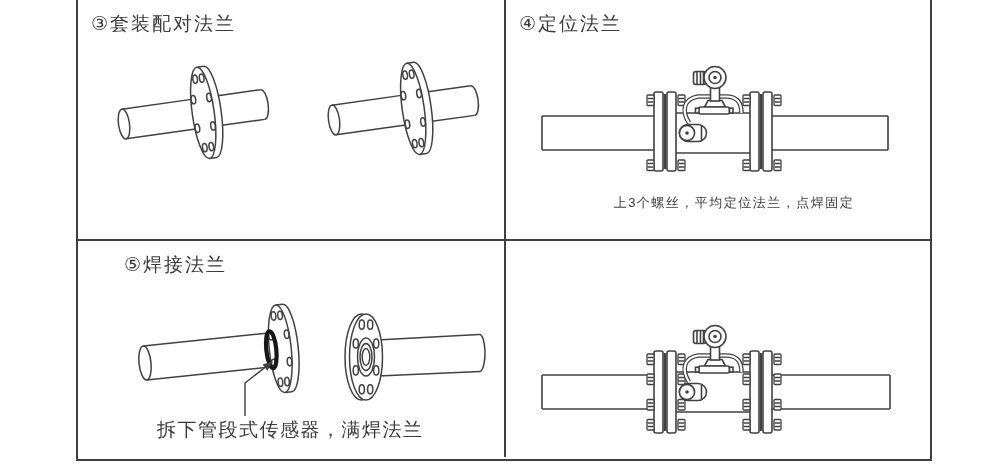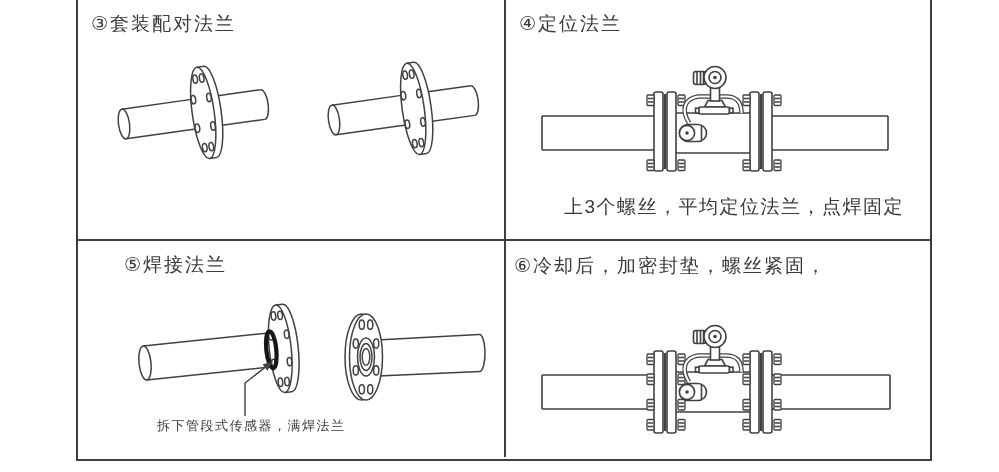--- a/index.html
+++ b/index.html
@@ -31,27 +31,27 @@
     font-size:19px;
     letter-spacing:2px;
     color:#3a3a3a;
     line-height:24px;
   }
   .panel-title.two-line{line-height:28px;padding-top:11px;padding-left:8px;}
   .title-line2{padding-left:24px;}
   .art{position:absolute;left:0;top:0;}
   .caption{
     position:absolute;
-    font-size:19px;
+    font-size:13px;
     letter-spacing:1.5px;
     color:#3a3a3a;
     white-space:nowrap;
   }
   .caption-b{top:194px;left:0;width:100%;text-align:center;}
-  .caption-c{top:176px;left:46px;font-size:13px;}
+  .caption-c{top:176px;left:46px;font-size:19px;}
 </style>
 </head>
 <body>
 
 <svg width="0" height="0" style="position:absolute" aria-hidden="true">
   <defs>
     <marker id="ah" markerUnits="userSpaceOnUse" markerWidth="12" markerHeight="10" refX="9" refY="4" orient="auto">
       <polygon points="0,0 10,4 0,8" fill="#414141"></polygon>
     </marker>
 
@@ -189,21 +189,20 @@
             <ellipse cx="255" cy="116" rx="3.8" ry="8.5"></ellipse>
           </g>
           <path d="M134,175 L134,142 L161,121" stroke-width="1.4" marker-end="url(#ah)"></path>
         </g>
       </svg>
       <div class="caption caption-c">拆下管段式传感器，满焊法兰</div>
     </section>
 
     <section class="cell cell-d">
       <div class="panel-title two-line">
-        <div class="title-line1">⑥冷却后，加密封垫，螺丝紧固，</div>
       </div>
       <svg class="art" width="424" height="216" viewBox="0 0 424 216">
         <g stroke="#414141" stroke-width="1.6" fill="none">
           <g>
             <path d="M36,134 H148 M36,168 H148 M36,134 V168"></path>
             <path d="M266,134 H384 M266,168 H384 M384,134 V168"></path>
             <path d="M170,131 H244 M170,171 H244"></path>
           </g>
           <g>
             <rect x="148" y="110" width="9" height="82" rx="2" fill="#fff"></rect>

